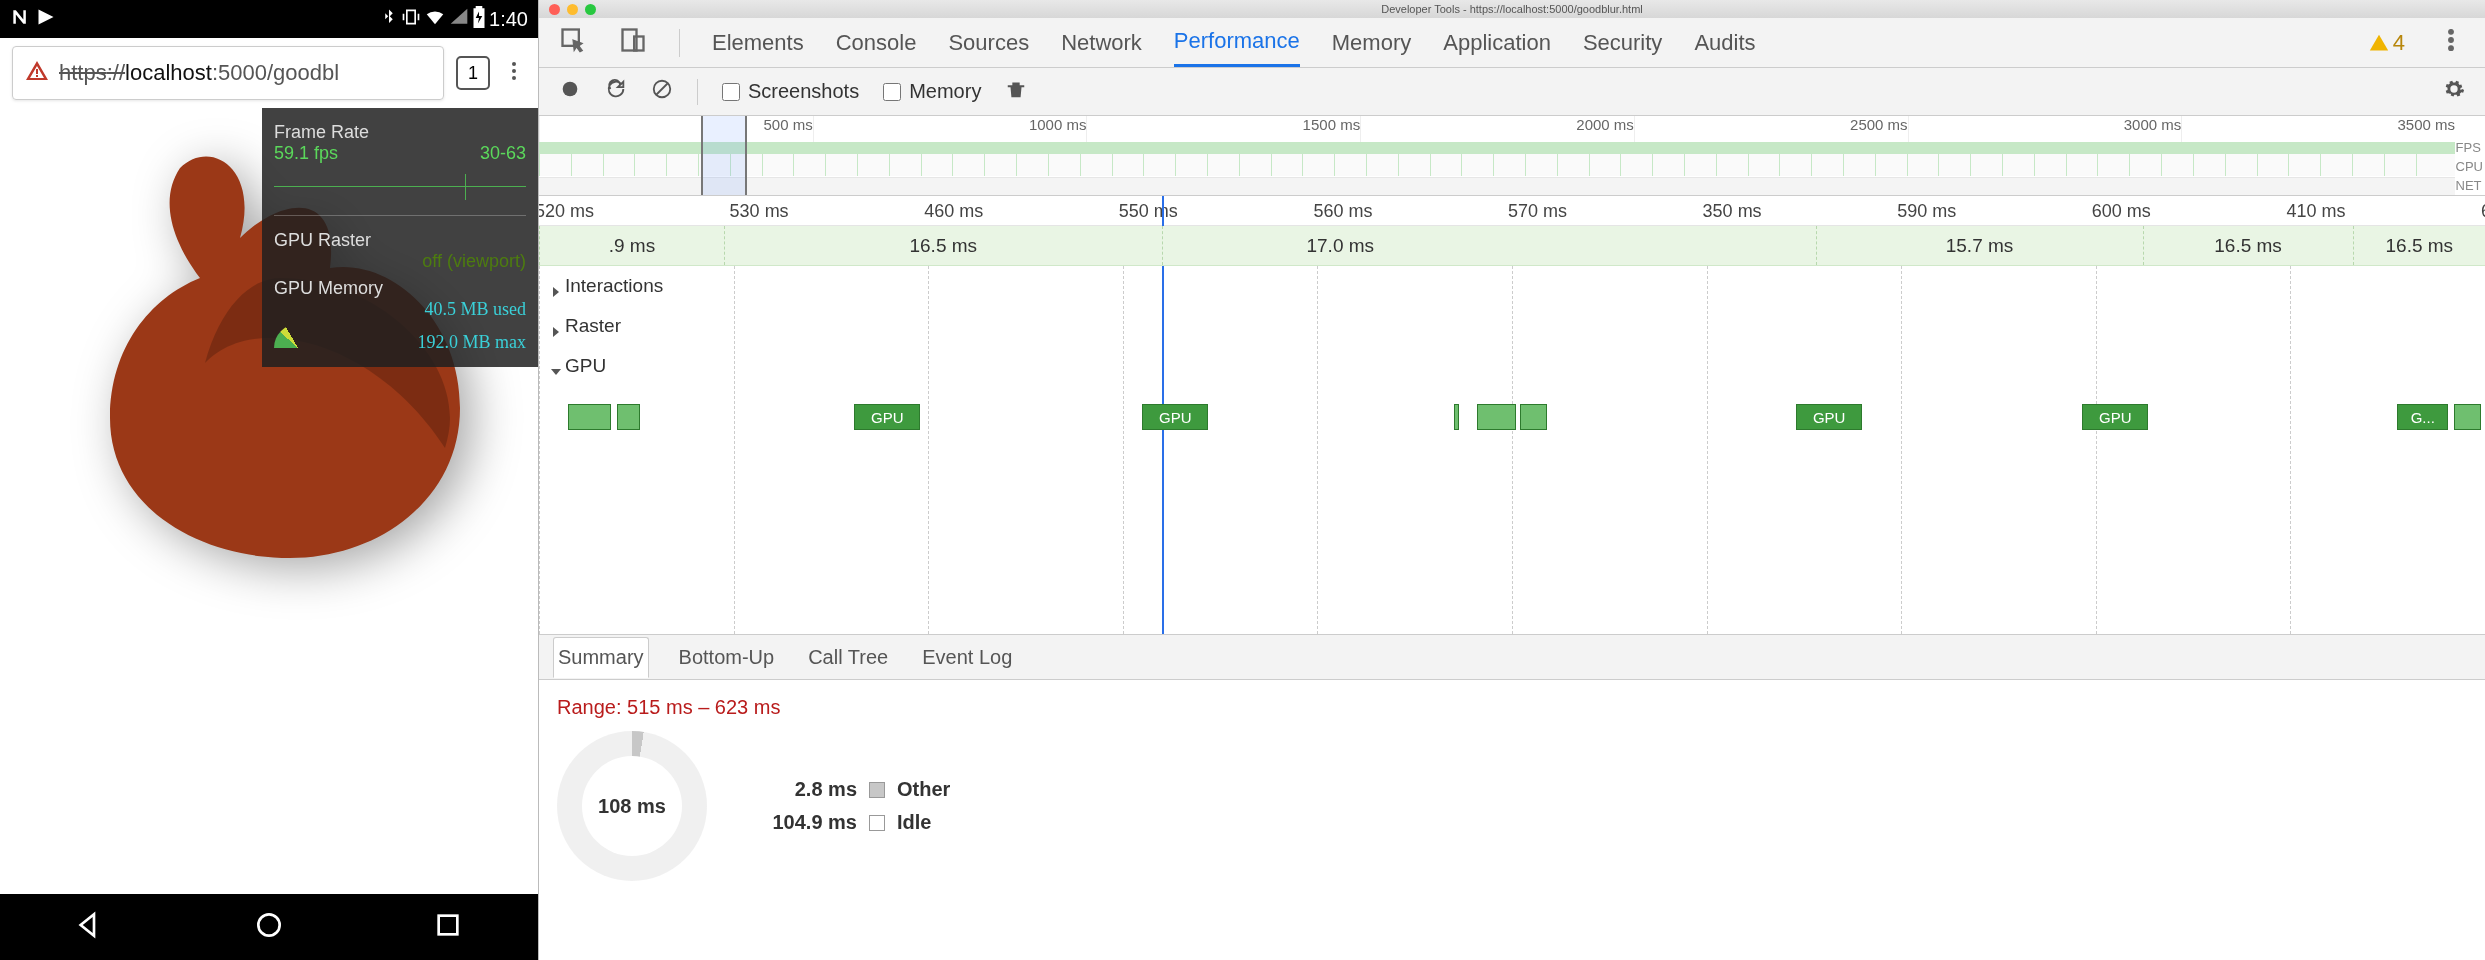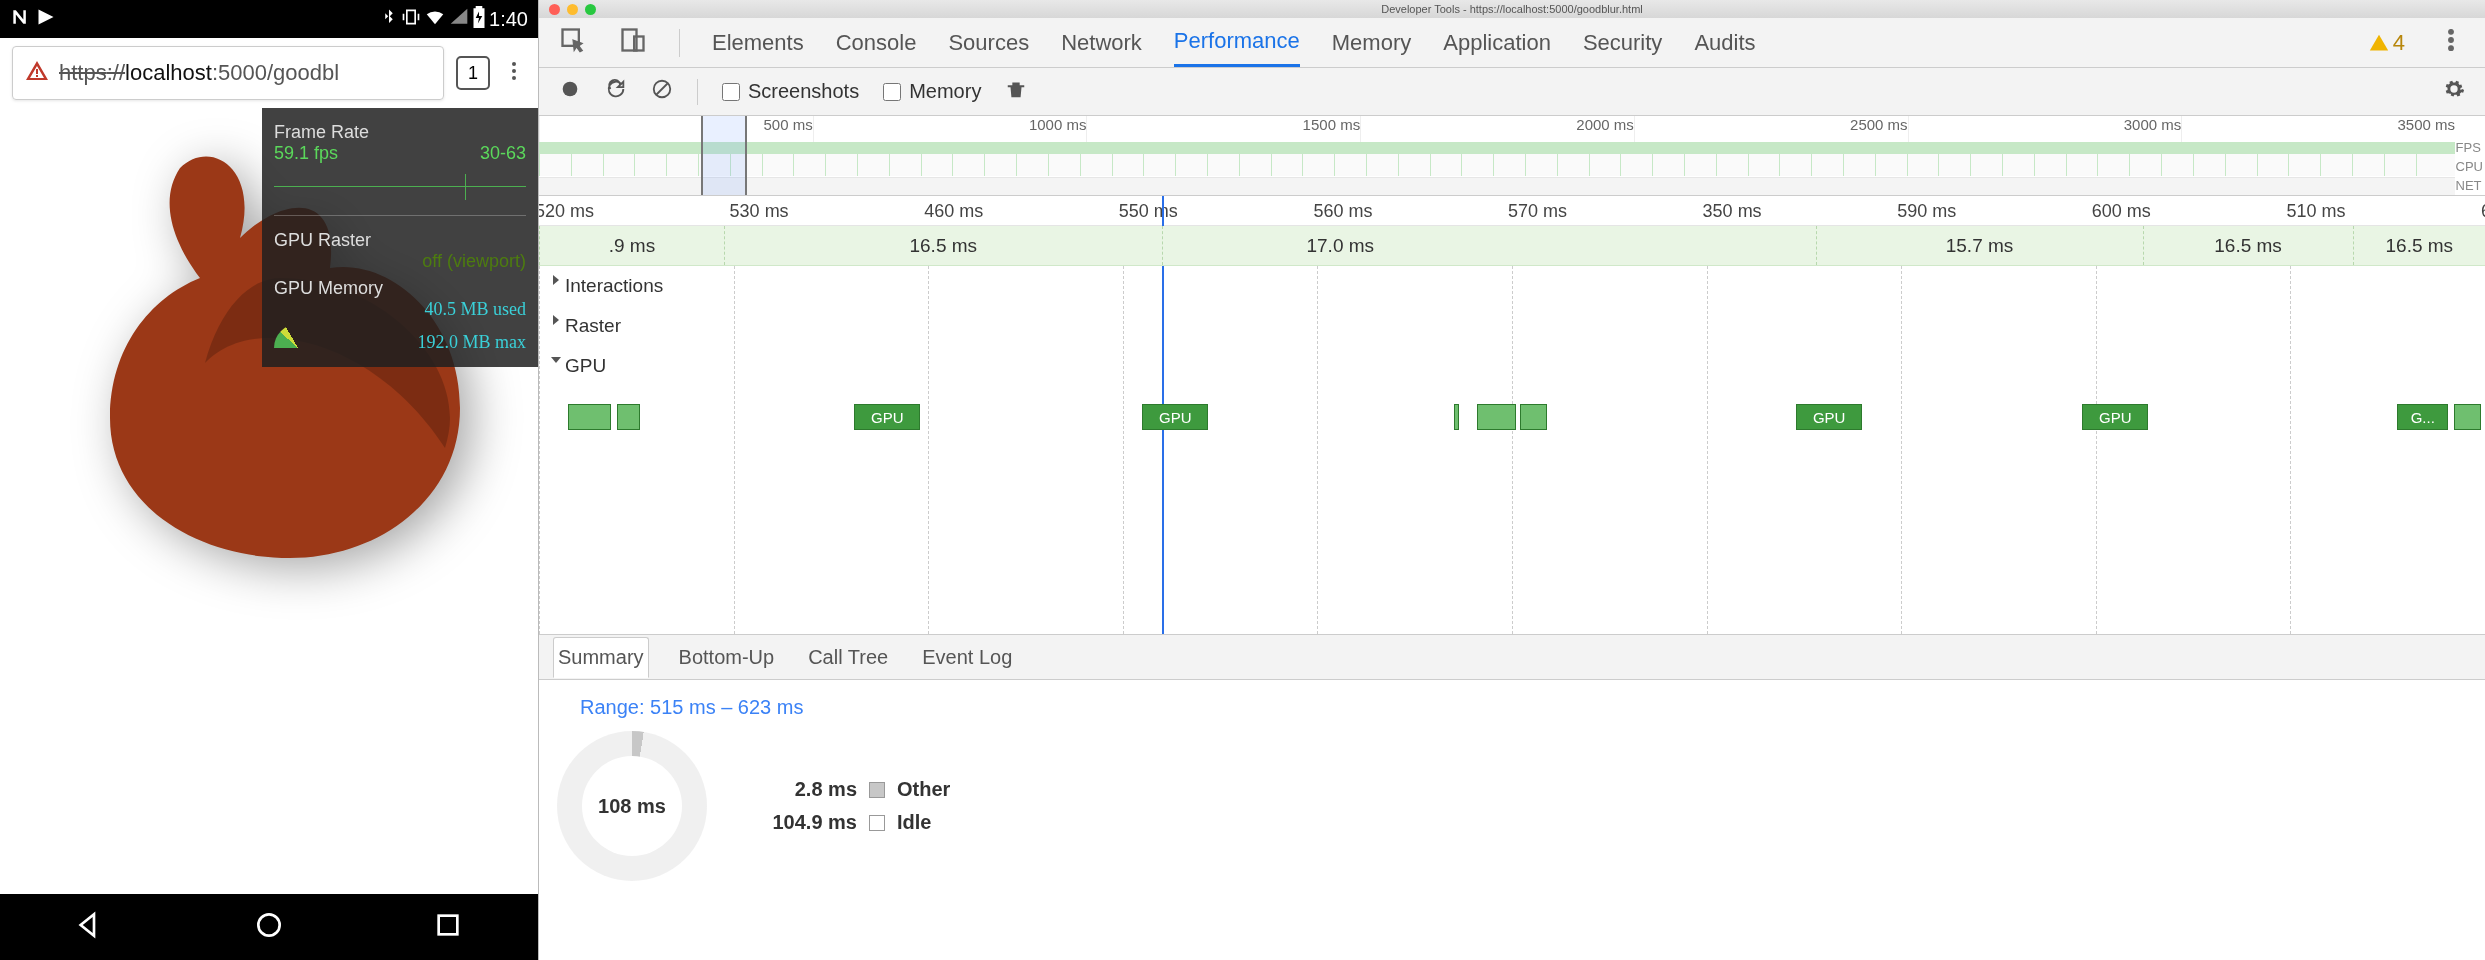--- a/index.html
+++ b/index.html
@@ -87,38 +87,38 @@
 .overview .cpu-marks i { position:absolute; top:0; width:1px; height:22px; background:#c6e8c6; }
 
 .flame { flex:1; background:#fff; position:relative; overflow:hidden; font-size:18px; }
 .flame .ruler { height:30px; position:relative; color:#444; font-size:18px; border-bottom:1px solid #e5e5e5; }
 .flame .ruler .tick { position:absolute; top:5px; font-variant-numeric: tabular-nums; }
 .flame .gridlines { position:absolute; top:30px; bottom:0; left:0; right:0; pointer-events:none; }
 .flame .gridlines i { position:absolute; top:0; bottom:0; border-left:1px dashed #ccc; }
 .flame .cursor { position:absolute; top:0; bottom:0; width:2px; background:#2a6fe8; }
 
 .track { display:flex; align-items:center; height:40px; border-bottom: none; position:relative; }
-.track .label { width:180px; padding-left:14px; color:#333; display:flex; align-items:flex-start; gap:6px; font-size:19px; }
+.track .label { width:180px; padding-left:14px; color:#333; display:flex; align-items:flex-end; gap:6px; font-size:19px; }
 .track .label .tri { display:inline-block; width:0;height:0; border-left:6px solid #555; border-top:5px solid transparent; border-bottom:5px solid transparent; }
 .track .label .tri.open { transform: rotate(90deg); }
 
 .frameslane { height:40px; position:relative; background: #e9f5e4; border-bottom:1px solid #d0e8c9; }
 .frameslane .seg { position:absolute; top:0; bottom:0; display:flex; align-items:center; justify-content:center; color:#333; border-left:1px dashed #b7d8ad; font-size:19px; }
 
 .gpuarea { position:relative; height:120px; }
 .gpuarea .block { position:absolute; top:18px; height:26px; background:#3e9a3e; color:#fff; font-size:15px; display:flex; align-items:center; justify-content:center; border:1px solid #2d7a2d; }
 .gpuarea .block.light { background:#6fbf6f; }
 
 
 .subtabs { height:46px; background:#f3f3f3; border-top:1px solid #ccc; border-bottom:1px solid #ccc; display:flex; align-items:center; gap:26px; padding:0 14px; font-size:20px; color:#555; }
 .subtabs .stab { padding:8px 4px; cursor:pointer; }
 .subtabs .stab.active { background:#fff; border:1px solid #ccc; border-bottom-color:#fff; border-radius:3px 3px 0 0; }
 
 .summary { flex:0 0 280px; background:#fff; padding:16px 18px; display:flex; flex-direction:column; gap:12px; font-size:20px; }
-.summary .range { color:#3b82f6;margin-left:23px; }
+.summary .range { color:#b91c1c; }
 .summary .body { display:flex; gap:40px; align-items:center;font-weight:bold; }
 .donut { width:150px; height:150px; border-radius:50%; background:
   conic-gradient(#c7c7c7 0 9deg, #f0f0f0 9deg 360deg);
   display:flex; align-items:center; justify-content:center; position:relative; }
 .donut::after { content:""; position:absolute; width:100px; height:100px; border-radius:50%; background:#fff; }
 .donut span { position:relative; z-index:1; color:#333; }
 .legend { display:flex; flex-direction:column; gap:10px; color:#333; }
 .legend .lrow { display:flex; align-items:center; gap:12px; }
 .legend .sw { width:16px; height:16px; border:1px solid #999; }
 .legend .sw.other { background:#c7c7c7; }
@@ -391,21 +391,21 @@
     <div class="ruler" id="fl-ruler">
         <span class="tick" style="left: calc(0% - 4px);">520 ms</span>
         <span class="tick" style="left: calc(10% - 4px);">530 ms</span>
         <span class="tick" style="left: calc(20% - 4px);">460 ms</span>
         <span class="tick" style="left: calc(30% - 4px);">550 ms</span>
         <span class="tick" style="left: calc(40% - 4px);">560 ms</span>
         <span class="tick" style="left: calc(50% - 4px);">570 ms</span>
         <span class="tick" style="left: calc(60% - 4px);">350 ms</span>
         <span class="tick" style="left: calc(70% - 4px);">590 ms</span>
         <span class="tick" style="left: calc(80% - 4px);">600 ms</span>
-        <span class="tick" style="left: calc(90% - 4px);">510 ms</span>
+        <span class="tick" style="left: calc(90% - 4px);">410 ms</span>
         <span class="tick" style="left: calc(100% - 4px);">620 ms</span>
       </div>
     <div class="gridlines" id="fl-grid">
         <i style="left: 0%;"></i>
         <i style="left: 10%;"></i>
         <i style="left: 20%;"></i>
         <i style="left: 30%;"></i>
         <i style="left: 40%;"></i>
         <i style="left: 50%;"></i>
         <i style="left: 60%;"></i>

